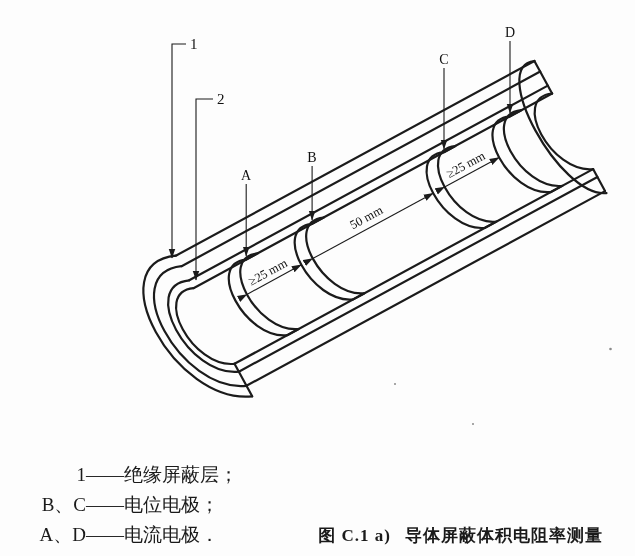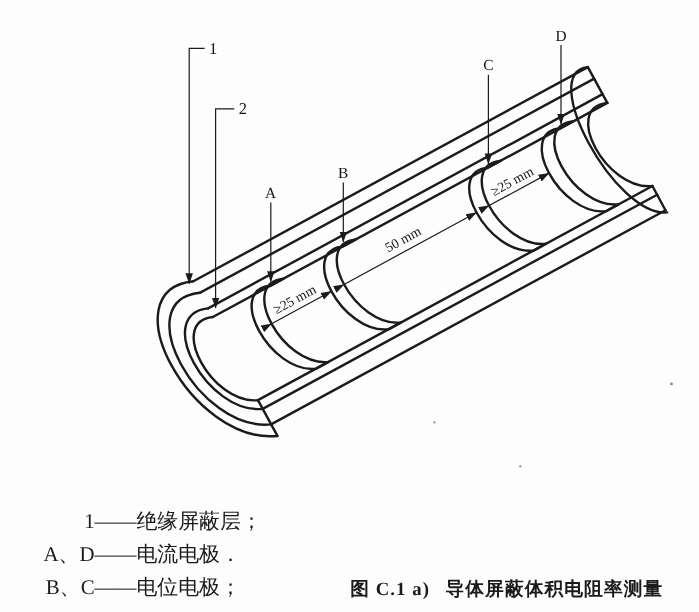--- a/index.html
+++ b/index.html
@@ -116,19 +116,19 @@
 
   <g>
     <circle class="speck" cx="610.5" cy="349" r="1.3"></circle>
     <circle class="speck" cx="395" cy="384" r="1"></circle>
     <circle class="speck" cx="473" cy="424" r="1"></circle>
   </g>
 </svg>
 
 <div id="legend">
     <div class="legend-row"><span class="legend-key">1</span><span>——</span><span>绝缘屏蔽层；</span></div>
+    <div class="legend-row"><span class="legend-key">B、C</span><span>——</span><span>电位电极；</span></div>
     <div class="legend-row"><span class="legend-key">A、D</span><span>——</span><span>电流电极．</span></div>
-    <div class="legend-row"><span class="legend-key">B、C</span><span>——</span><span>电位电极；</span></div>
   </div>
 
 <div id="caption">
   <span>图 C.1 a)</span><span class="cap-gap"></span><span>导体屏蔽体积电阻率测量</span>
 </div>
 
 </body></html>

